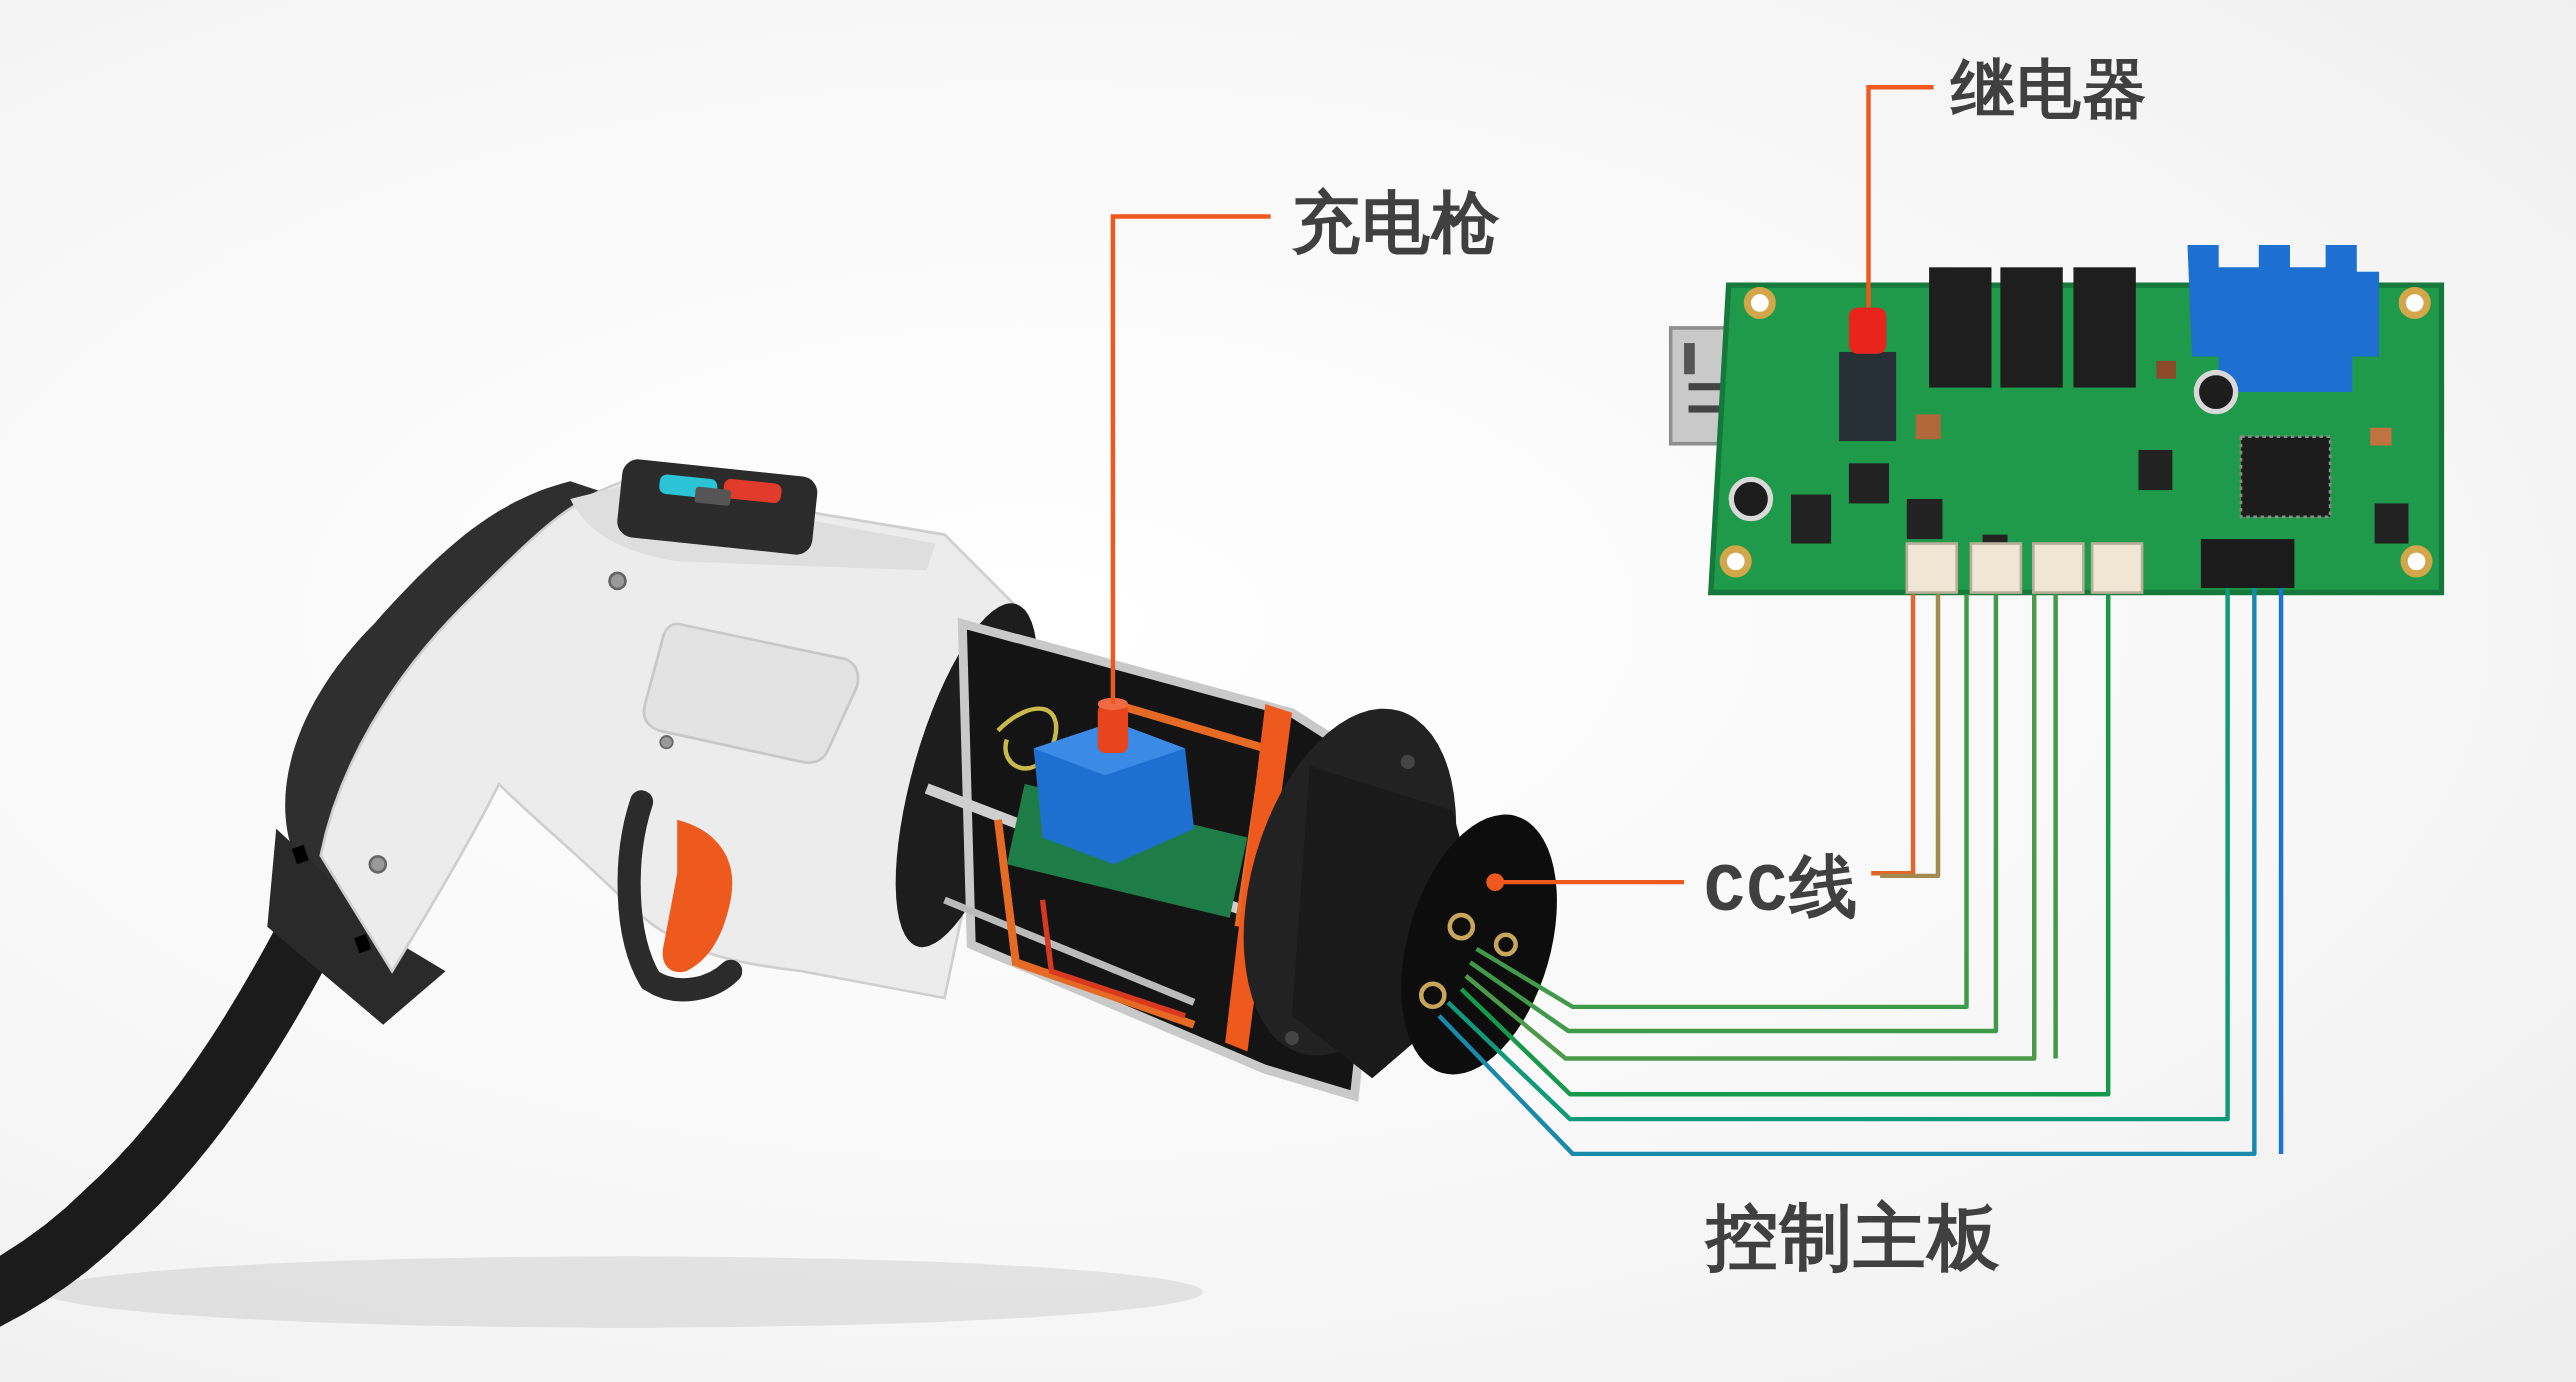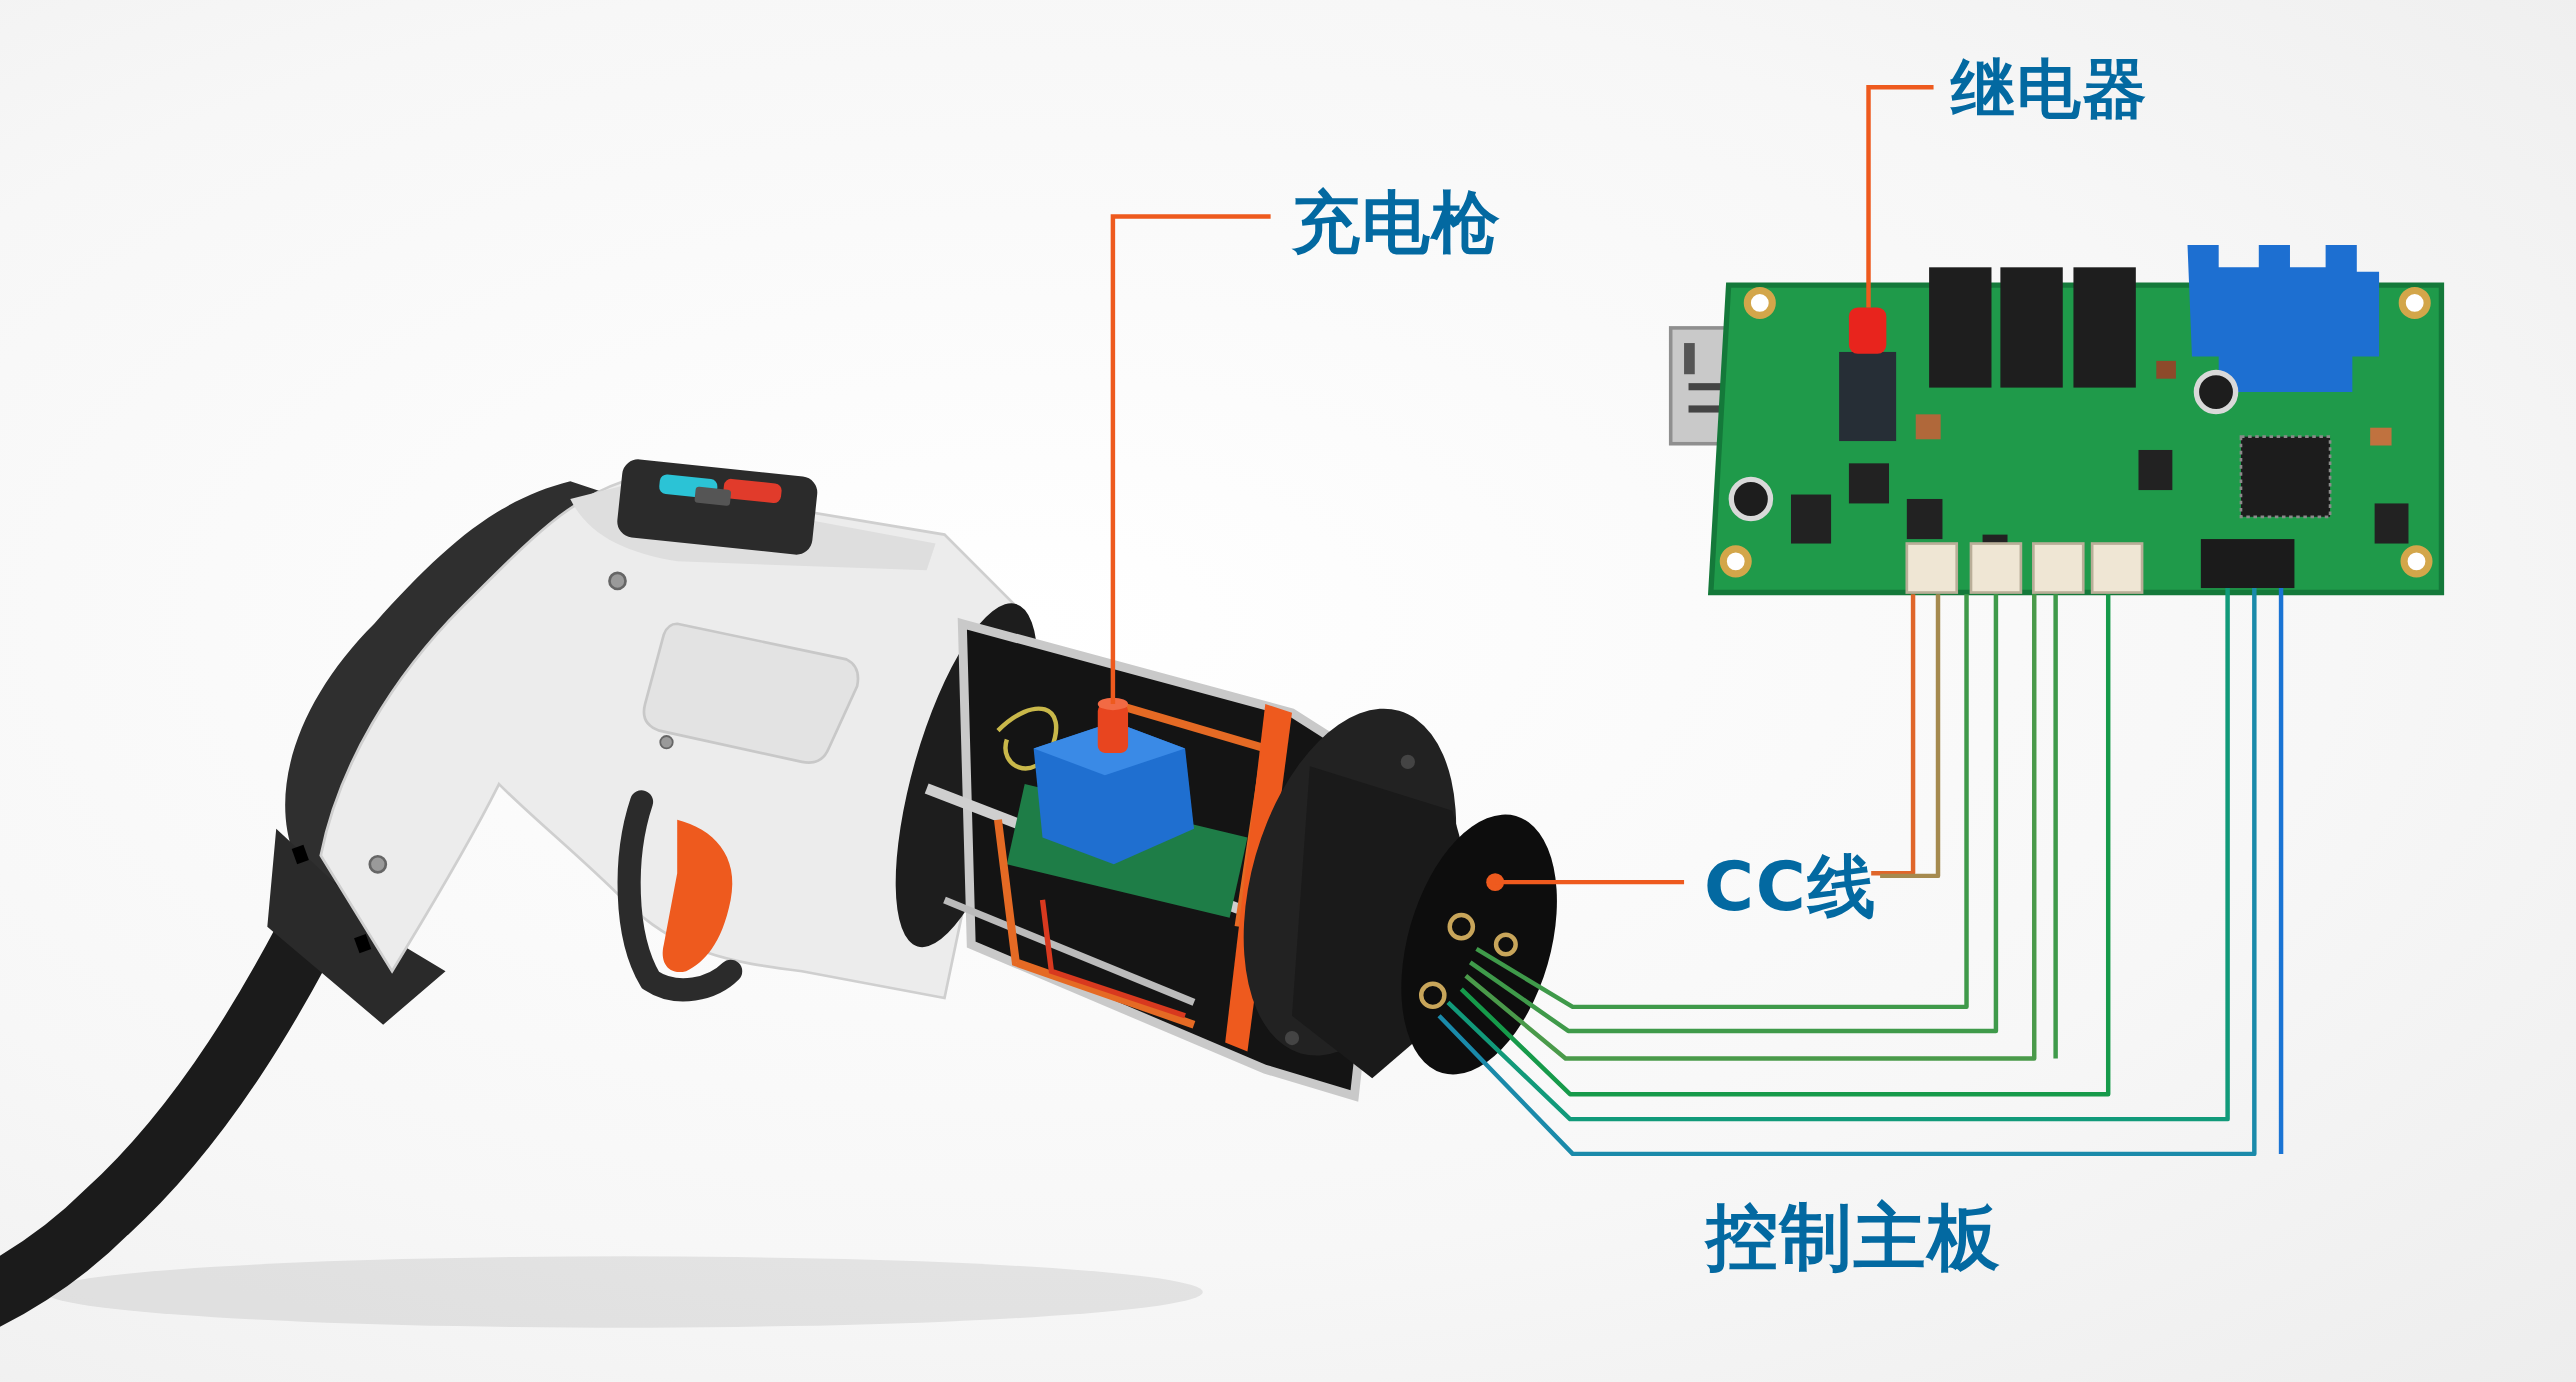--- a/index.html
+++ b/index.html
@@ -3,21 +3,21 @@
 <meta charset="utf-8">
 <style>
   html, body { margin: 0; padding: 0; }
   body {
     width: 2576px; height: 1382px; overflow: hidden; position: relative;
     background: radial-gradient(ellipse at 40% 45%, #ffffff 0%, #f7f7f7 60%, #ededed 100%);
     font-family: "DejaVu Sans", "Liberation Sans", sans-serif;
   }
   .layer { position: absolute; left: 0; top: 0; }
   .label {
-    position: absolute; font-weight: bold; color: #0369a1;
+    position: absolute; font-weight: bold; color: #404040;
     font-family: "DejaVu Sans", "Liberation Sans", sans-serif;
     letter-spacing: 1.8px; white-space: nowrap;
   }
 </style>
 </head>
 <body>
 
 <svg class="layer" width="2576" height="1382" viewBox="0 0 2891 1551">
 
   <ellipse cx="700" cy="1450" rx="650" ry="40" fill="#000" opacity="0.08"></ellipse>
@@ -148,15 +148,15 @@
 
   <g fill="none" stroke="#ee5a1e" stroke-width="5">
     <path d="M2097 345 L 2097 98 L 2170 98"></path>
     <path d="M1249 790 L 1249 243 L 1426 243"></path>
     <path d="M1678 990 L 1890 990"></path>
   </g>
 </svg>
 
 <div class="label" style="left:1951px; top:46px; font-size:64px;">继电器</div>
 <div class="label" style="left:1292px; top:178px; font-size:68px;">充电枪</div>
-<div class="label" style="left:1704px; top:842px; font-size:68px;">CC线</div>
+<div class="label" style="left:1704px; top:842px; font-size:68px;font-family:Liberation Mono, monospace;">CC线</div>
 <div class="label" style="left:1706px; top:1190px; font-size:72px;">控制主板</div>
 
 
 </body></html>

